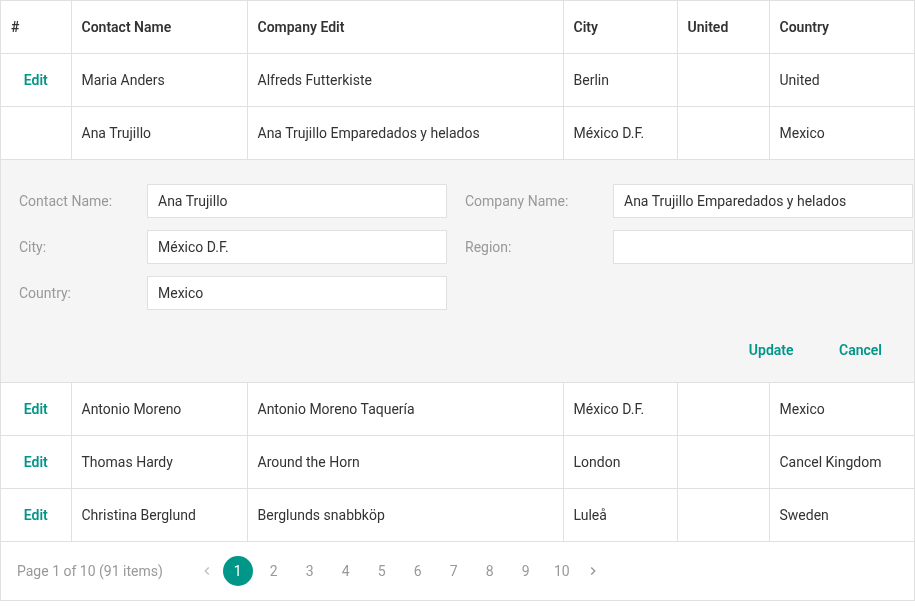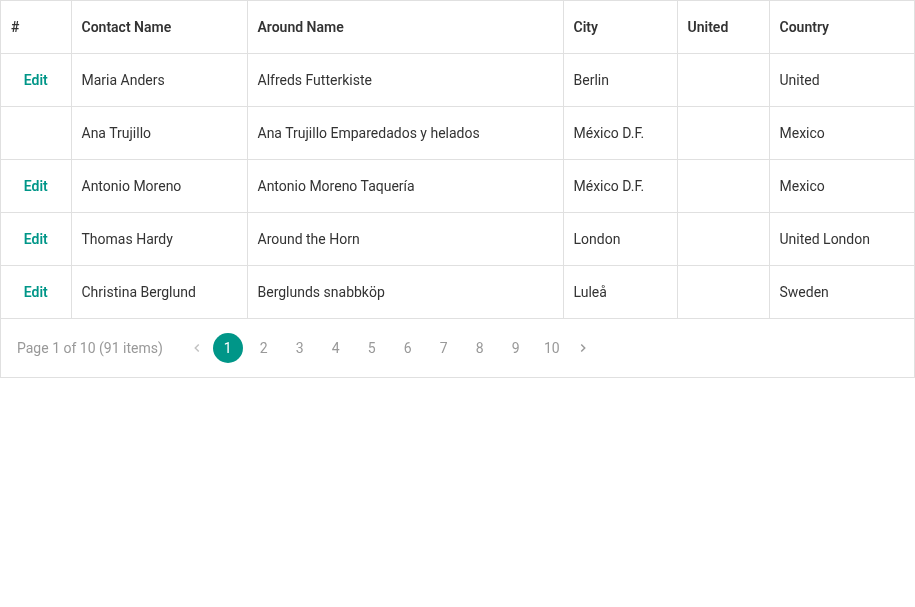--- a/index.html
+++ b/index.html
@@ -101,21 +101,21 @@
     }
     .btn-text + .btn-text { margin-left: 14px; }
     .pager {
       padding: 14px 16px;
       display: flex;
       align-items: center;
       gap: 6px;
     }
     .pager-info {
       color: #999;
-      margin-right: 18px;
+      margin-right: 28px;
       text-align: right;
     }
     .pager-nav {
       width: 20px;
       height: 30px;
       display: inline-flex;
       align-items: center;
       justify-content: center;
       color: #999;
       cursor: pointer;
@@ -148,21 +148,21 @@
       <col class="col-contact">
       <col class="col-company">
       <col class="col-city">
       <col class="col-region">
       <col class="col-country">
     </colgroup>
     <thead>
       <tr>
         <th>#</th>
         <th>Contact Name</th>
-        <th>Around Name</th>
+        <th>Company Edit</th>
         <th>City</th>
         <th>United</th>
         <th>Country</th>
       </tr>
     </thead>
     <tbody>
 
       <tr>
         <td class="edit-link">Edit</td>
         <td>Maria Anders</td>
@@ -173,37 +173,61 @@
       </tr>
 
       <tr>
         <td class="col-action"></td>
         <td>Ana Trujillo</td>
         <td>Ana Trujillo Emparedados y helados</td>
         <td>México D.F.</td>
         <td></td>
         <td>Mexico</td>
       </tr>
+      <tr class="edit-form-row">
+        <td colspan="6">
+          <div class="edit-form">
+            <div class="form-grid">
+              <div class="form-label">Contact Name:</div>
+              <input class="form-input" value="Ana Trujillo" style="">
+              <div class="form-label">Company Name:</div>
+              <input class="form-input" value="Ana Trujillo Emparedados y helados" style="">
+
+              <div class="form-label">City:</div>
+              <input class="form-input" value="México D.F." style="">
+              <div class="form-label">Region:</div>
+              <input class="form-input" value="" style="">
+
+              <div class="form-label">Country:</div>
+              <input class="form-input" value="Mexico" style="">
+            </div>
+            <div class="form-actions">
+              <button class="btn-text">Update</button>
+              <button class="btn-text">Cancel</button>
+            </div>
+          </div>
+        </td>
+      </tr>
 
       <tr>
         <td class="edit-link">Edit</td>
         <td>Antonio Moreno</td>
         <td>Antonio Moreno Taquería</td>
         <td>México D.F.</td>
         <td></td>
         <td>Mexico</td>
       </tr>
 
       <tr>
         <td class="edit-link">Edit</td>
         <td>Thomas Hardy</td>
         <td>Around the Horn</td>
         <td>London</td>
         <td></td>
-        <td>United London</td>
+        <td>Cancel Kingdom</td>
       </tr>
 
       <tr>
         <td class="edit-link">Edit</td>
         <td>Christina Berglund</td>
         <td>Berglunds snabbköp</td>
         <td>Luleå</td>
         <td></td>
         <td>Sweden</td>
       </tr>

